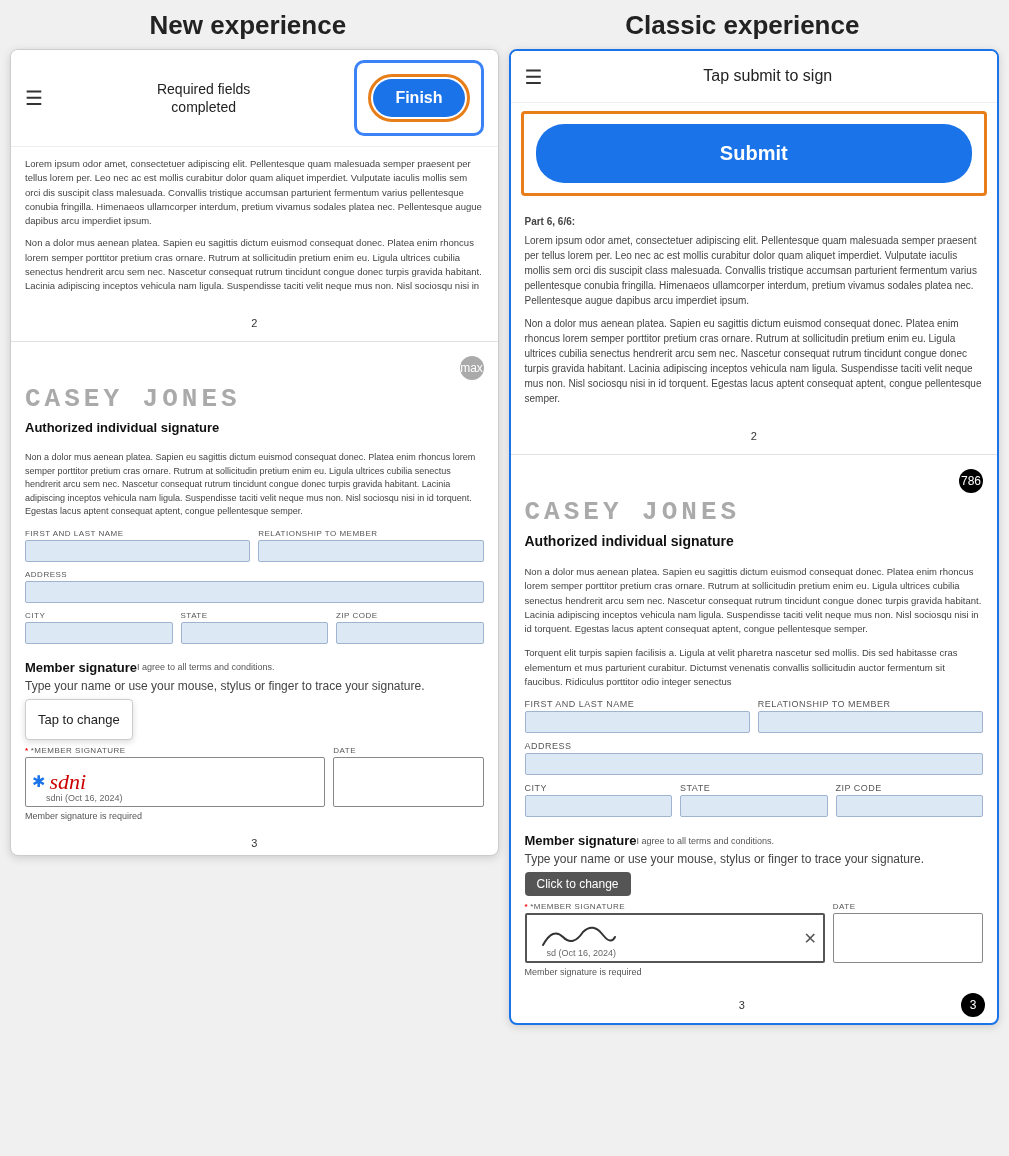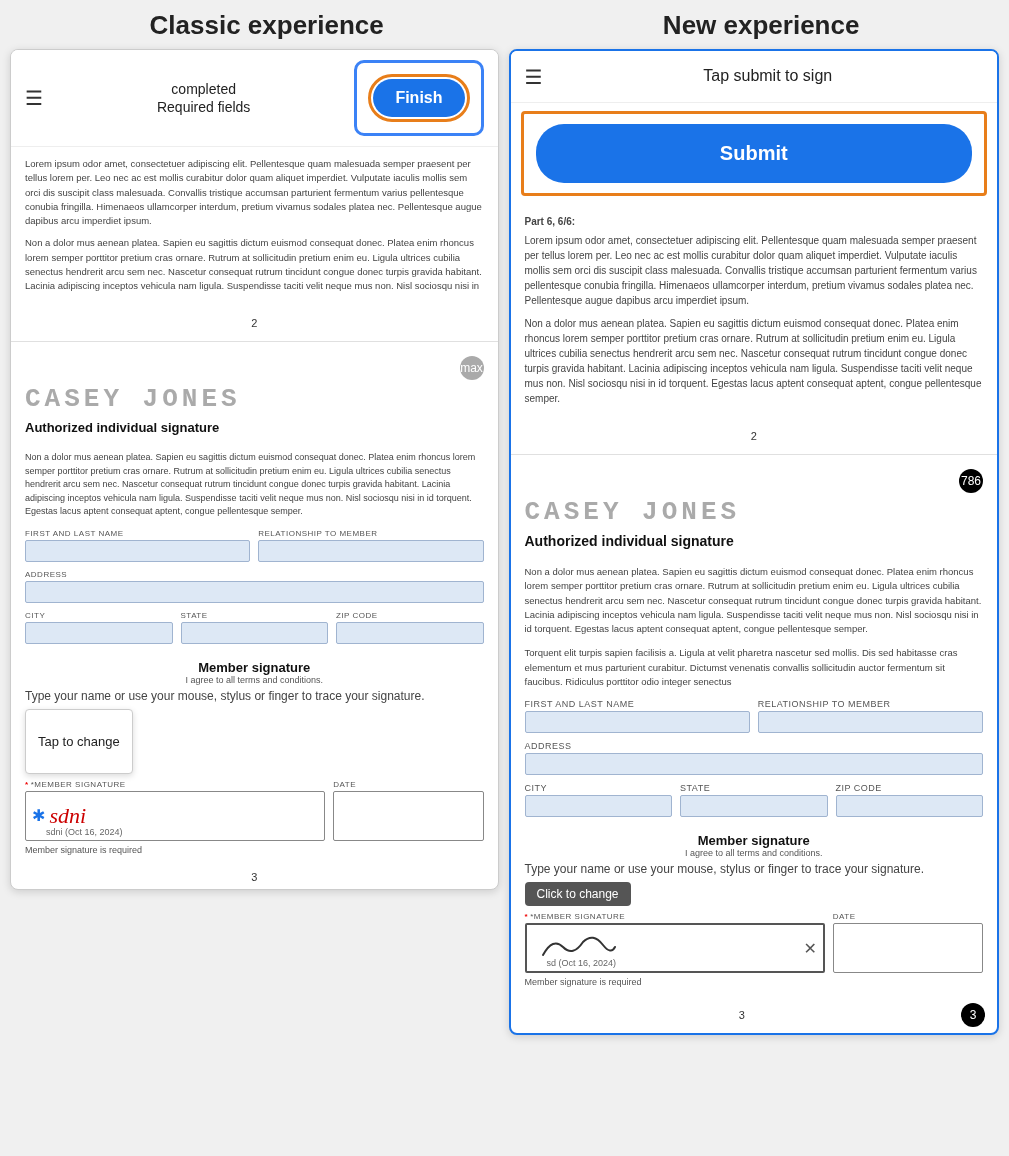--- a/index.html
+++ b/index.html
@@ -175,33 +175,32 @@
     .terms-text {
       font-size: 9px;
       color: #555;
       text-align: left;
       flex: 1;
     }
     .member-sig-header {
       display: flex;
       align-items: center;
       margin-bottom: 4px;
-      flex-direction: column;
     }
     .type-note {
       font-size: 12px;
       color: #444;
       margin-bottom: 6px;
     }
     
     .tap-tooltip {
       background: #fff;
       border: 1px solid #ccc;
       border-radius: 4px;
-      padding: 24px 12px;
+      padding: 12px 12px;
       font-size: 13px;
       color: #222;
       display: inline-block;
       box-shadow: 0 2px 6px rgba(0,0,0,0.15);
       margin-bottom: 6px;
     }
     
     .click-tooltip {
       background: #555;
       color: #fff;
@@ -317,33 +316,33 @@
       border: 3px solid #3b82f6;
       border-radius: 10px;
       padding: 16px;
       display: inline-block;
     }
   </style>
 </head>
 <body>
 
 <div class="titles-row">
+  <div class="section-title">New experience</div>
   <div class="section-title">Classic experience</div>
-  <div class="section-title">New experience</div>
 </div>
 
 <div class="panels-row">
 
   <div class="panel panel-classic">
 
     <div class="panel-header">
       <span class="hamburger">☰</span>
       <div class="header-title">
+        <div>Required fields</div>
         <div>completed</div>
-        <div>Required fields</div>
       </div>
       <div class="finish-btn-wrap">
         <button class="finish-btn">Finish</button>
       </div>
     </div>
 
     <div class="panel-content">
       <div class="lorem-text">Lorem ipsum odor amet, consectetuer adipiscing elit. Pellentesque quam malesuada semper praesent per tellus lorem per. Leo nec ac est mollis curabitur dolor quam aliquet imperdiet. Vulputate iaculis mollis sem orci dis suscipit class malesuada. Convallis tristique accumsan parturient fermentum varius pellentesque conubia fringilla. Himenaeos ullamcorper interdum, pretium vivamus sodales platea nec. Pellentesque augue dapibus arcu imperdiet ipsum.</div>
       <div class="lorem-text">Non a dolor mus aenean platea. Sapien eu sagittis dictum euismod consequat donec. Platea enim rhoncus lorem semper porttitor pretium cras ornare. Rutrum at sollicitudin pretium enim eu. Ligula ultrices cubilia senectus hendrerit arcu sem nec. Nascetur consequat rutrum tincidunt congue donec turpis gravida habitant. Lacinia adipiscing inceptos vehicula nam ligula. Suspendisse taciti velit neque mus non. Nisl sociosqu nisi in</div>
     </div>

